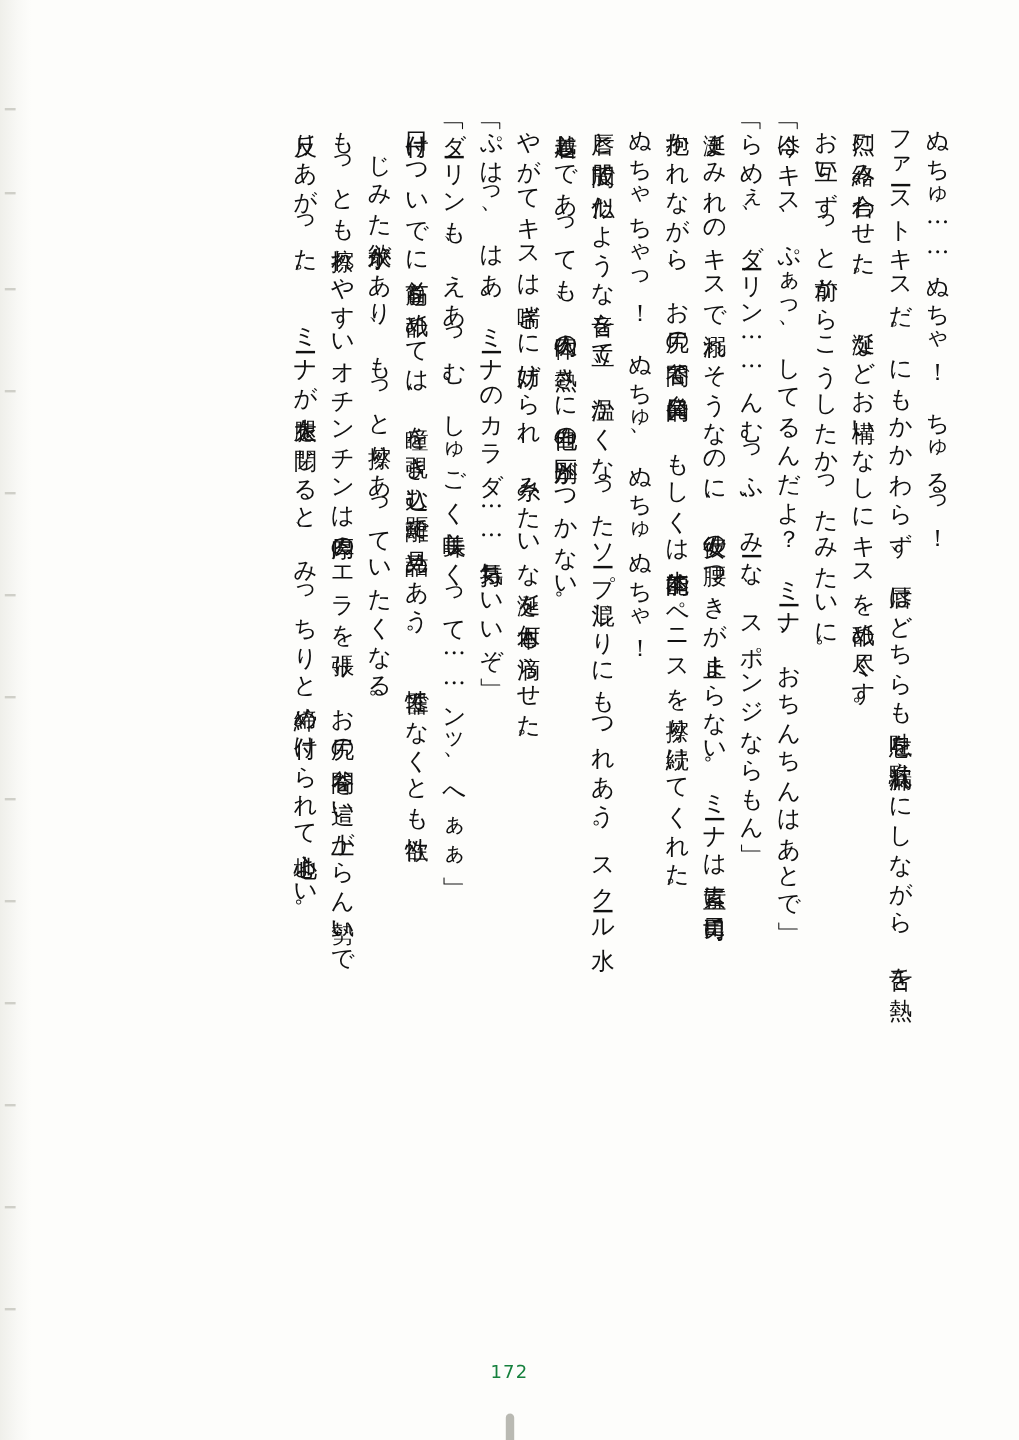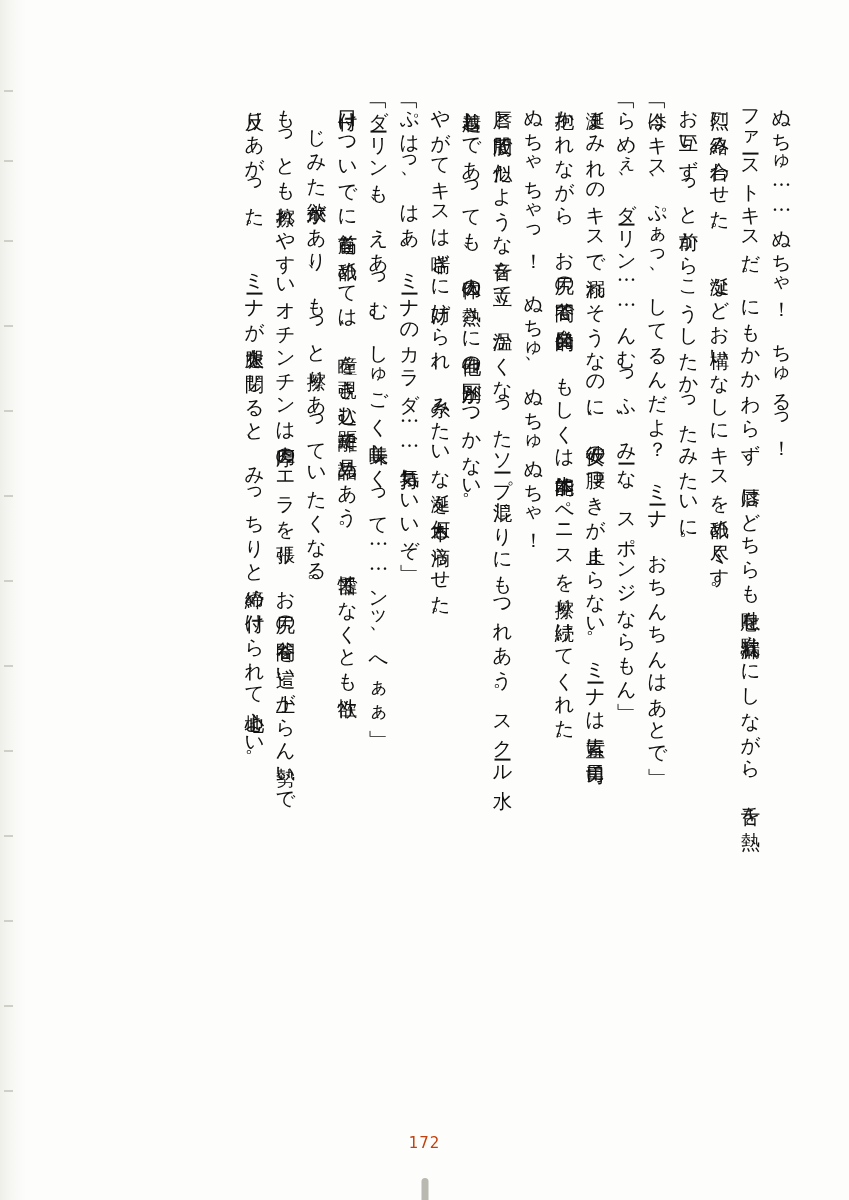--- a/index.html
+++ b/index.html
@@ -74,21 +74,21 @@
     padding-top: 20px;
   }
 
   .page-number {
     position: absolute;
     left: 0;
     right: 0;
     bottom: 48px;
     text-align: center;
     font-size: 15px;
-    color: #c2410c;
+    color: #15803d;
     font-family: "DejaVu Sans", "Liberation Sans", sans-serif;
     letter-spacing: 1px;
   }
   .spine-dot {
     position: absolute;
     left: 50%;
     bottom: 0px;
     transform: translateX(-50%);
     width: 7px;
     height: 22px;

